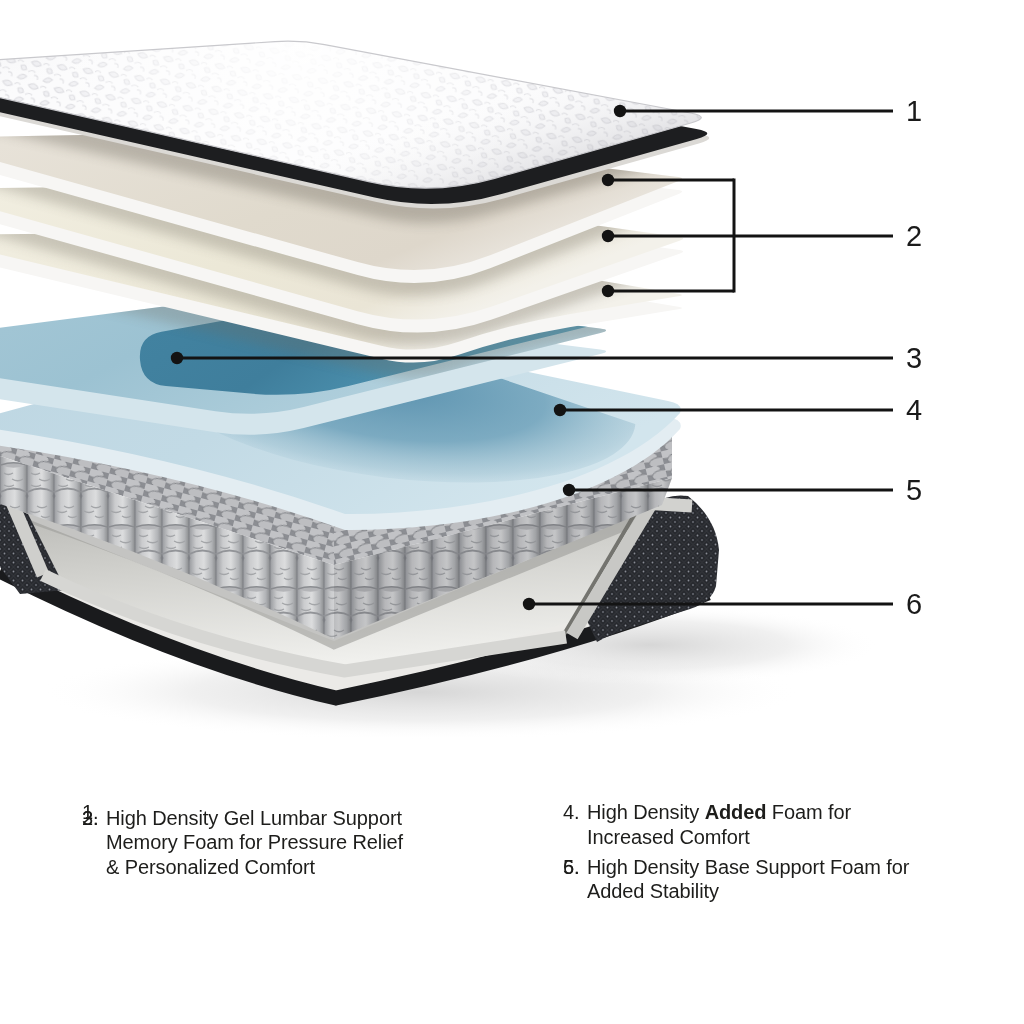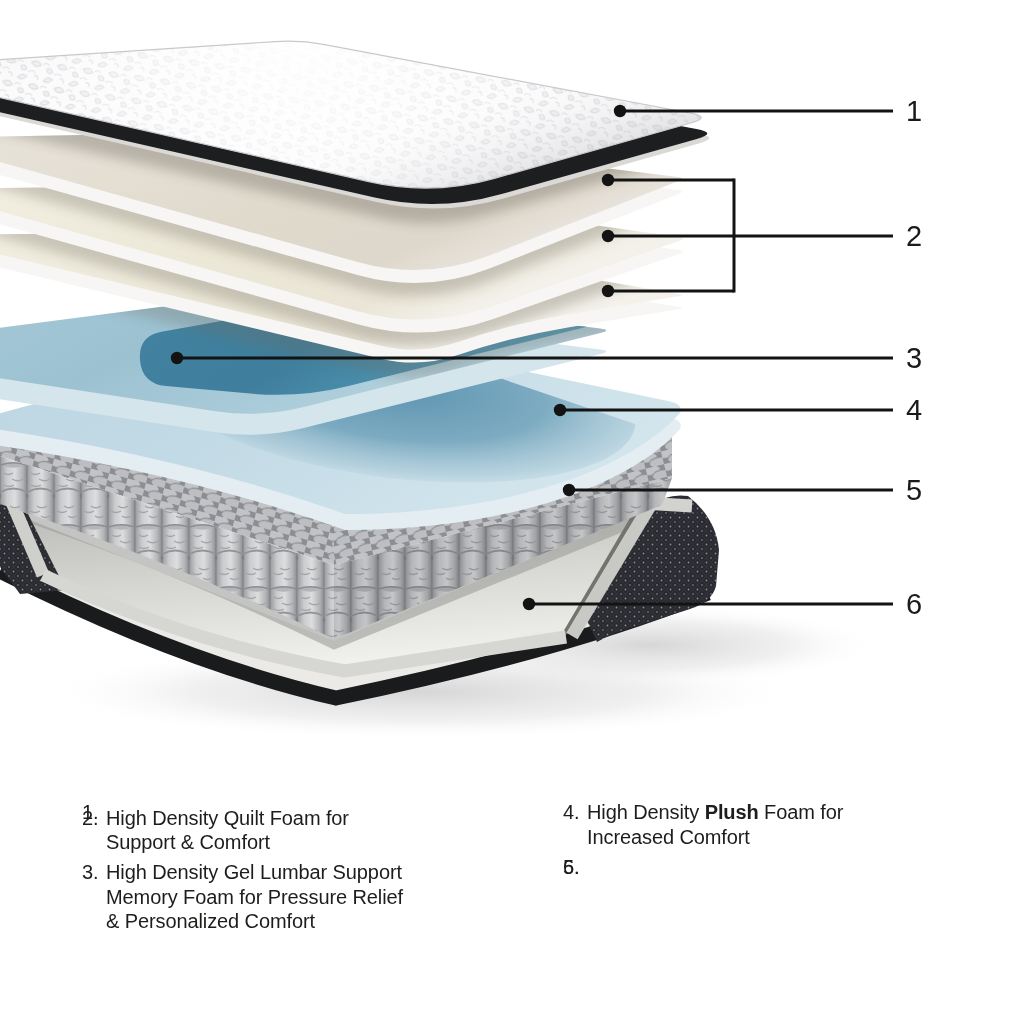--- a/index.html
+++ b/index.html
@@ -205,20 +205,20 @@
 <text x="906" y="121" font-family="Liberation Sans, sans-serif" font-size="29" fill="#1a1a1a">1</text>
 <text x="906" y="246" font-family="Liberation Sans, sans-serif" font-size="29" fill="#1a1a1a">2</text>
 <text x="906" y="368" font-family="Liberation Sans, sans-serif" font-size="29" fill="#1a1a1a">3</text>
 <text x="906" y="420" font-family="Liberation Sans, sans-serif" font-size="29" fill="#1a1a1a">4</text>
 <text x="906" y="500" font-family="Liberation Sans, sans-serif" font-size="29" fill="#1a1a1a">5</text>
 <text x="906" y="614" font-family="Liberation Sans, sans-serif" font-size="29" fill="#1a1a1a">6</text>
 </svg>
 </div>
 <div class="legend l">
 <div class="item"><span class="n">1.</span></div>
-<div class="item"><span class="n">2.</span><span class="t">High Density Quilt Foam for<br>Support &amp; Comfort</span></div>
+<div class="item"><span class="n">2.</span></div>
 <div class="item"><span class="n">3.</span><span class="t">High Density Gel Lumbar Support<br>Memory Foam for Pressure Relief<br>&amp; Personalized Comfort</span></div>
 </div>
 <div class="legend r">
-<div class="item"><span class="n">4.</span><span class="t">High Density <b>Plush</b> Foam for<br>Increased Comfort</span></div>
+<div class="item"><span class="n">4.</span><span class="t">High Density <b>Added</b> Foam for<br>Increased Comfort</span></div>
 <div class="item"><span class="n">5.</span></div>
-<div class="item"><span class="n">6.</span></div>
+<div class="item"><span class="n">6.</span><span class="t">High Density Base Support Foam for<br>Added Stability</span></div>
 </div>
 </div>
 </body></html>

